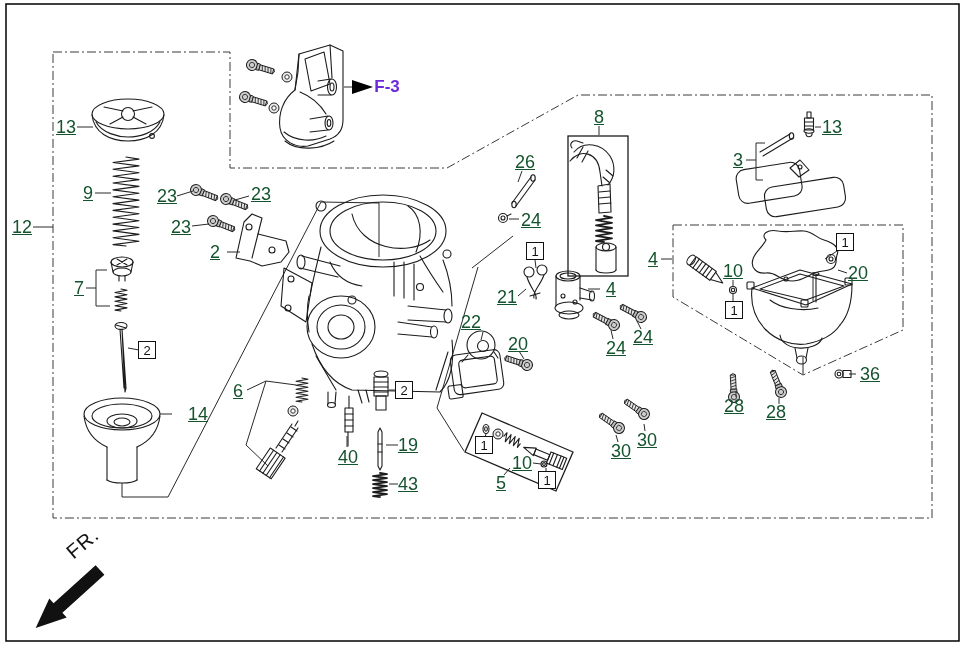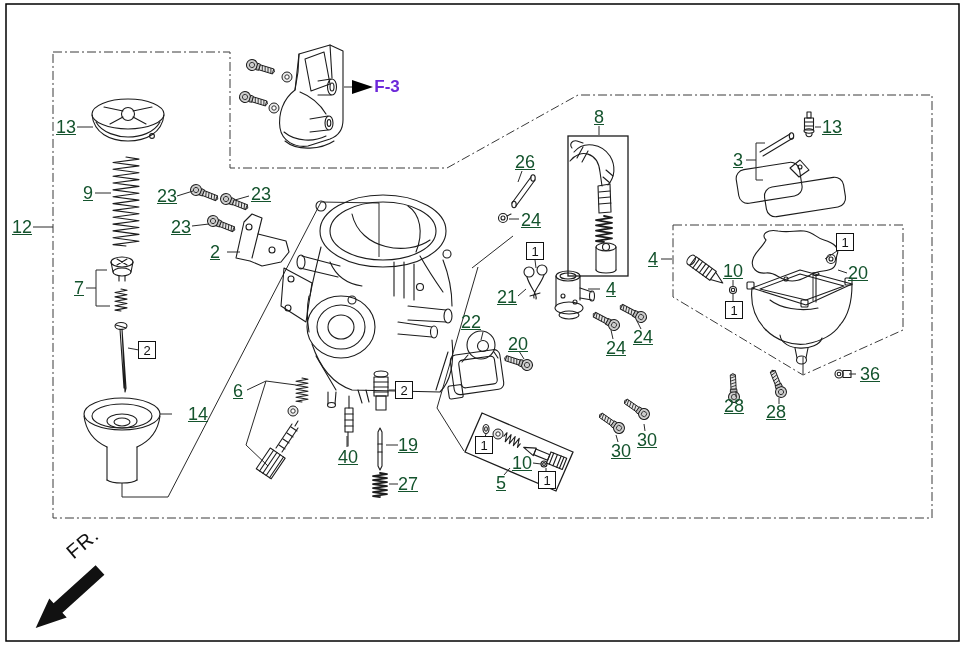--- a/index.html
+++ b/index.html
@@ -377,21 +377,21 @@
 <div class="lbl" style="left:88px;top:193px">9</div>
 <div class="lbl" style="left:167px;top:196px">23</div>
 <div class="lbl" style="left:261px;top:194px">23</div>
 <div class="lbl" style="left:181px;top:227px">23</div>
 <div class="lbl" style="left:215px;top:252px">2</div>
 <div class="lbl" style="left:79px;top:288px">7</div>
 <div class="lbl" style="left:198px;top:414px">14</div>
 <div class="lbl" style="left:238px;top:391px">6</div>
 <div class="lbl" style="left:348px;top:457px">40</div>
 <div class="lbl" style="left:408px;top:445px">19</div>
-<div class="lbl" style="left:408px;top:484px">27</div>
+<div class="lbl" style="left:408px;top:484px">43</div>
 <div class="lbl" style="left:471px;top:322px">22</div>
 <div class="lbl" style="left:518px;top:344px">20</div>
 <div class="lbl" style="left:507px;top:297px">21</div>
 <div class="lbl" style="left:611px;top:289px">4</div>
 <div class="lbl" style="left:616px;top:348px">24</div>
 <div class="lbl" style="left:643px;top:337px">24</div>
 <div class="lbl" style="left:599px;top:117px">8</div>
 <div class="lbl" style="left:525px;top:162px">26</div>
 <div class="lbl" style="left:531px;top:220px">24</div>
 <div class="lbl" style="left:738px;top:160px">3</div>

